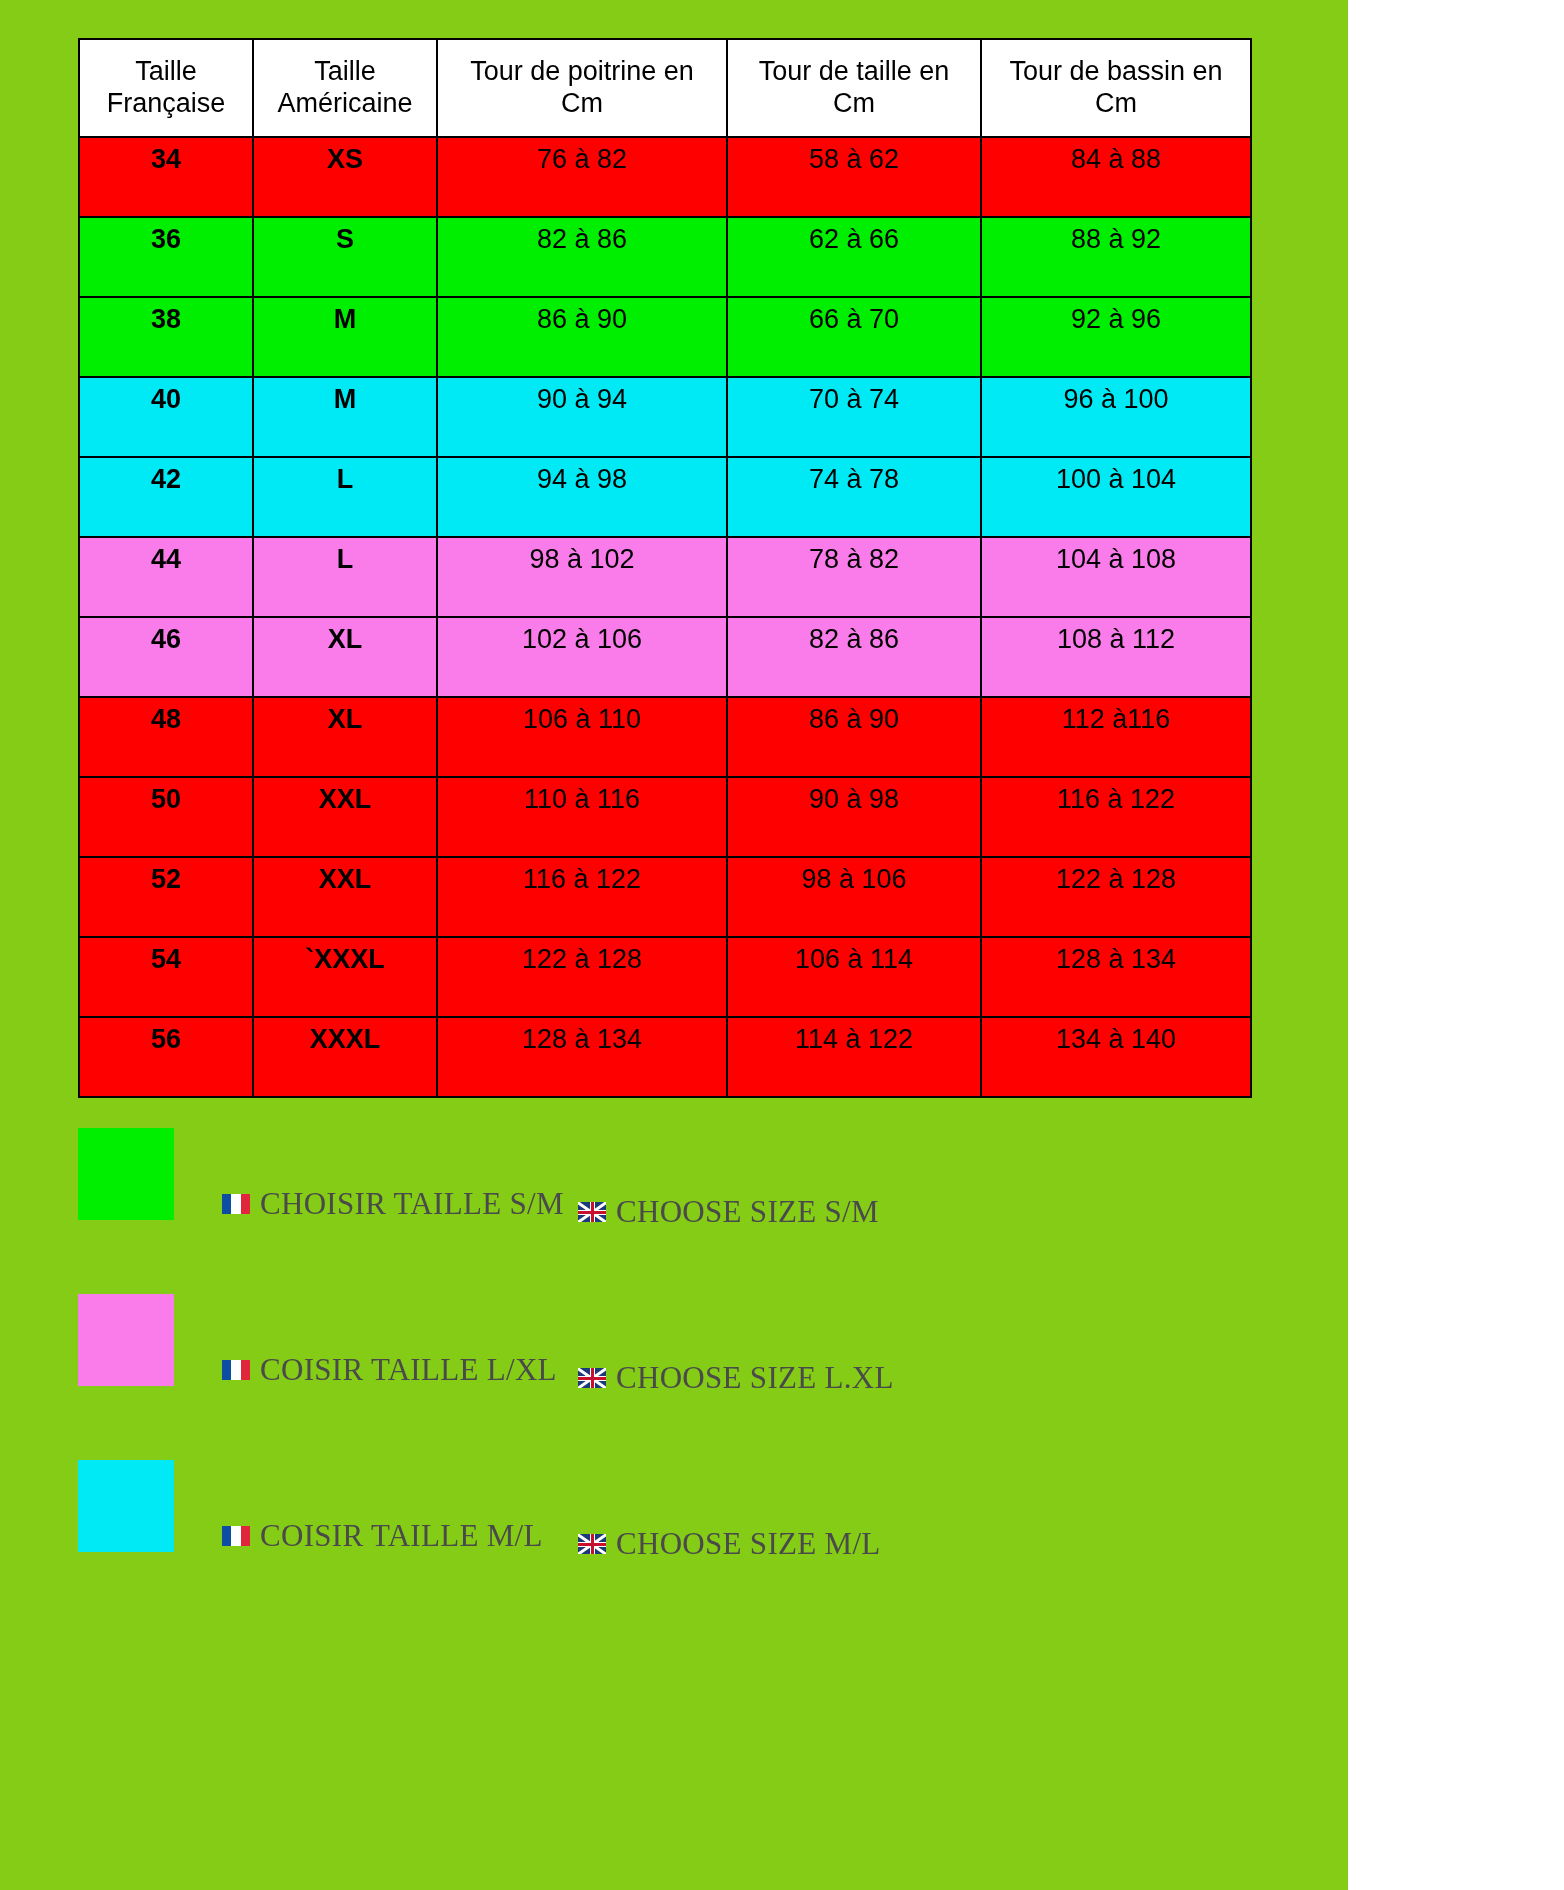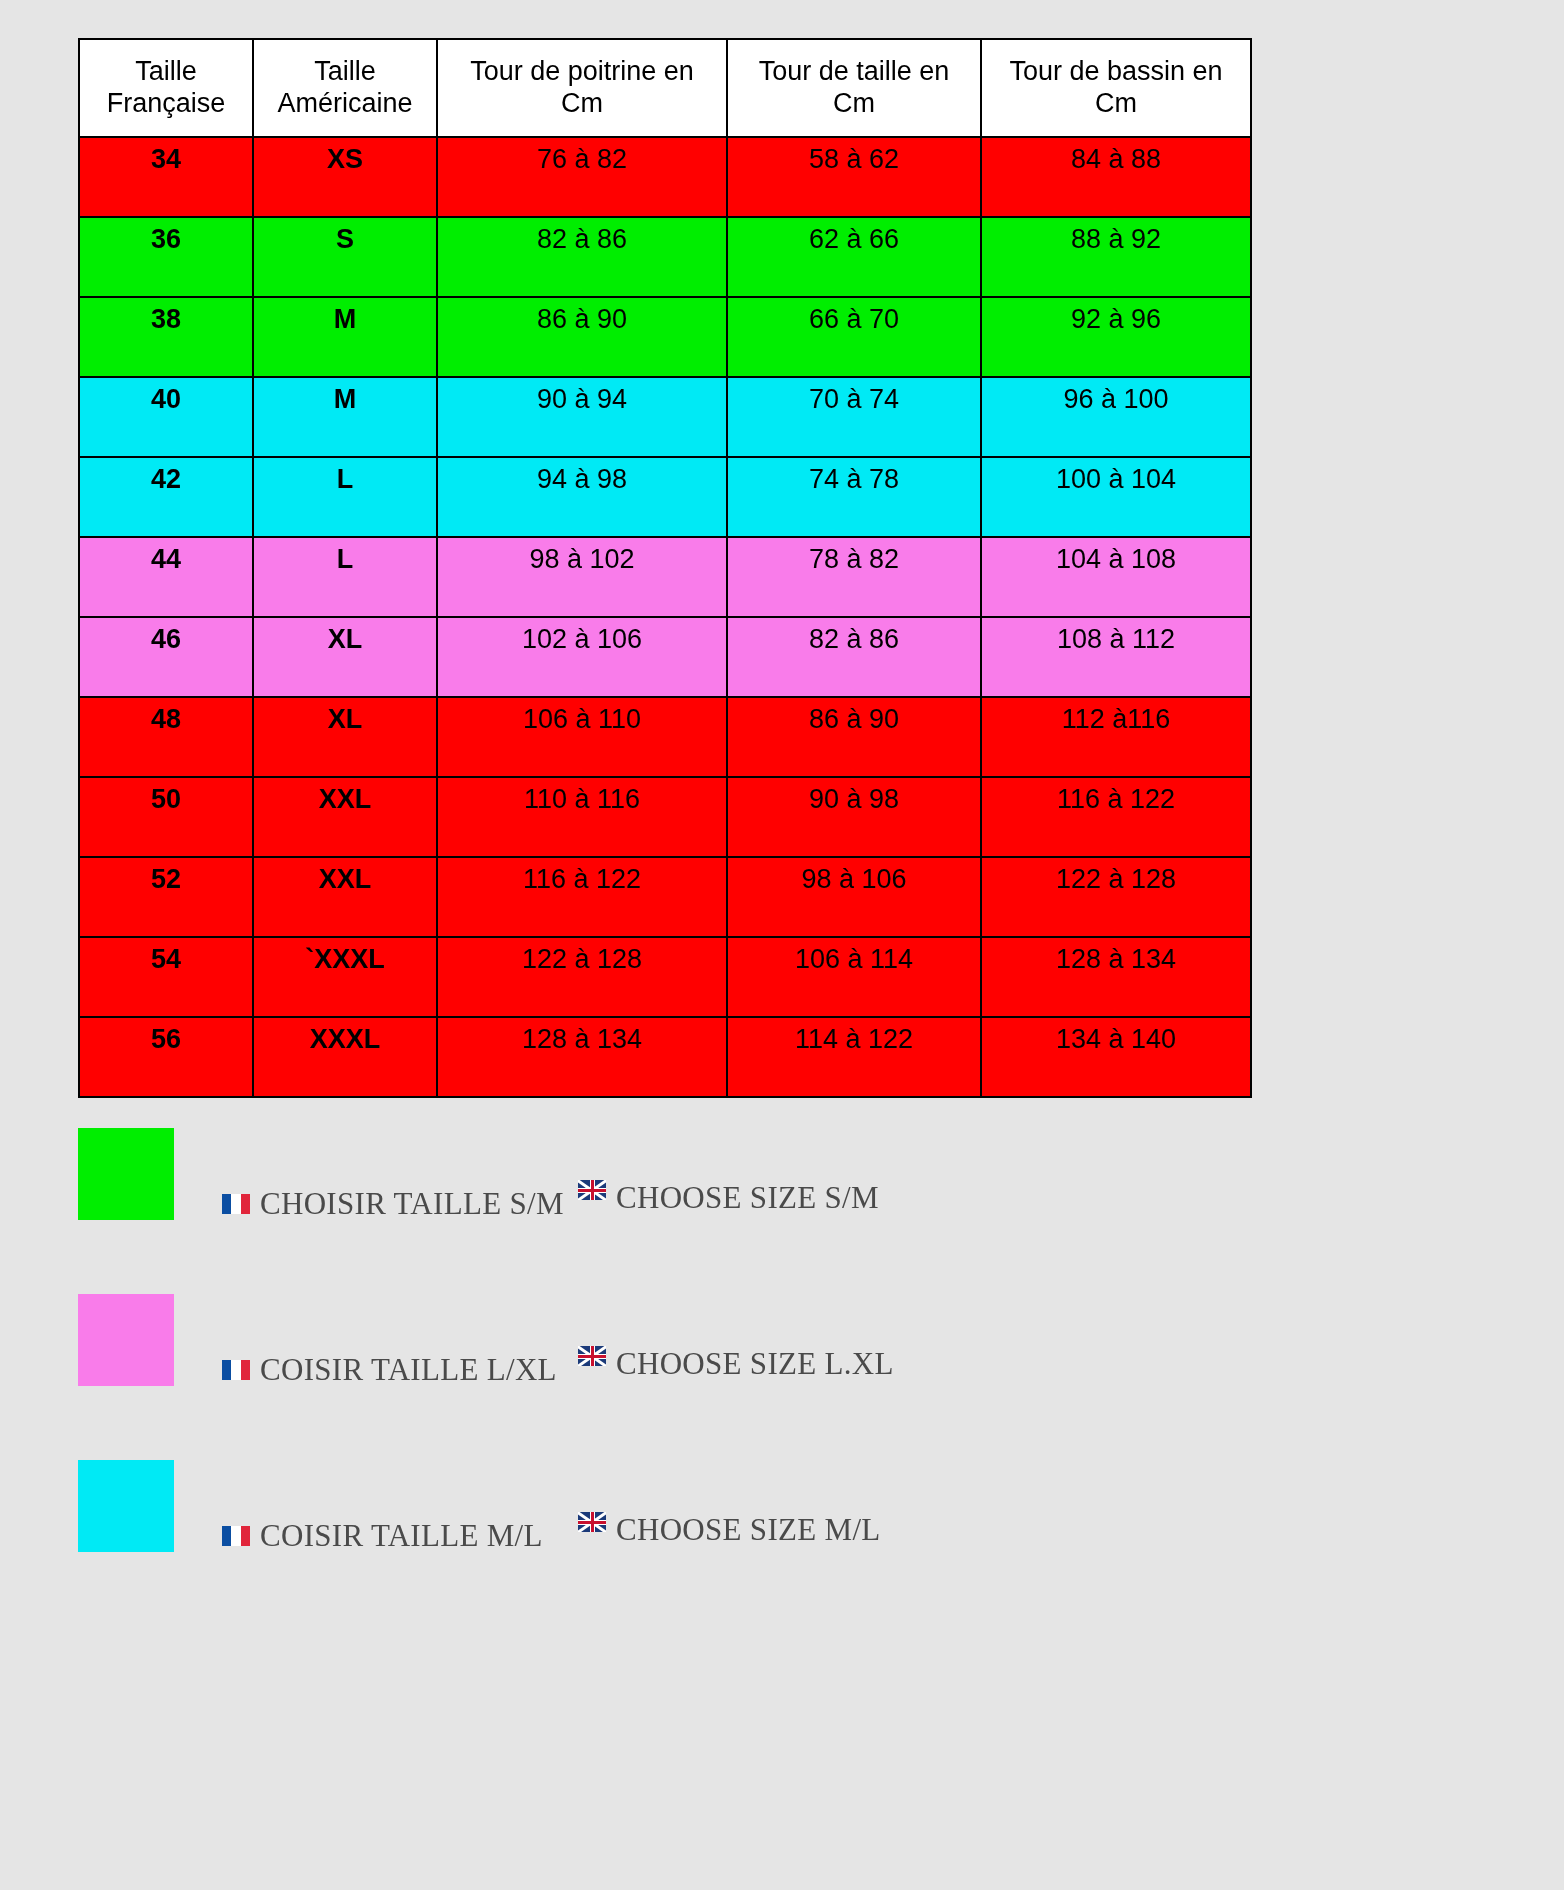--- a/index.html
+++ b/index.html
@@ -9,23 +9,23 @@
   }
   body {
     width: 1564px;
     height: 1890px;
     font-family: "Liberation Sans", sans-serif;
     color: #000000;
     overflow: hidden;
   }
   .page {
     position: relative;
-    width: 1564px;
+    width: 1348px;
     height: 1890px;
-    background: #e5e5e5;
+    background: #84cc16;
   }
 
   
   .size-table {
     position: absolute;
     left: 78px;
     top: 38px;
     width: 1172px;
     border-collapse: collapse;
     table-layout: fixed;
@@ -93,22 +93,23 @@
     left: 132px;
     top: 58px;
     display: flex;
     align-items: center;
     white-space: nowrap;
     padding-left: 12px;
   }
   .legend-en {
     position: absolute;
     left: 500px;
-    top: 52px;
+    top: 66px;
     display: flex;
+    align-items: center;
     white-space: nowrap;
   }
   .legend-text {
     font-family: "Liberation Serif", serif;
     font-size: 31px;
     color: #4a4a4a;
     letter-spacing: 0.3px;
   }
 
   

